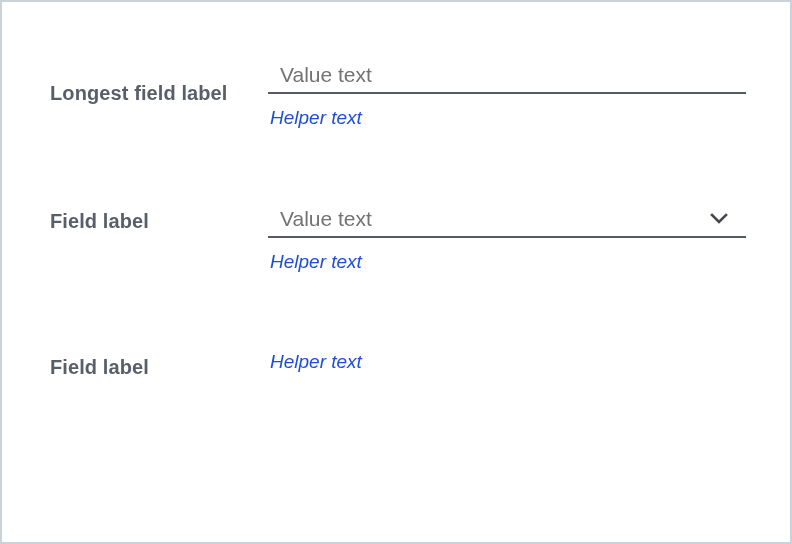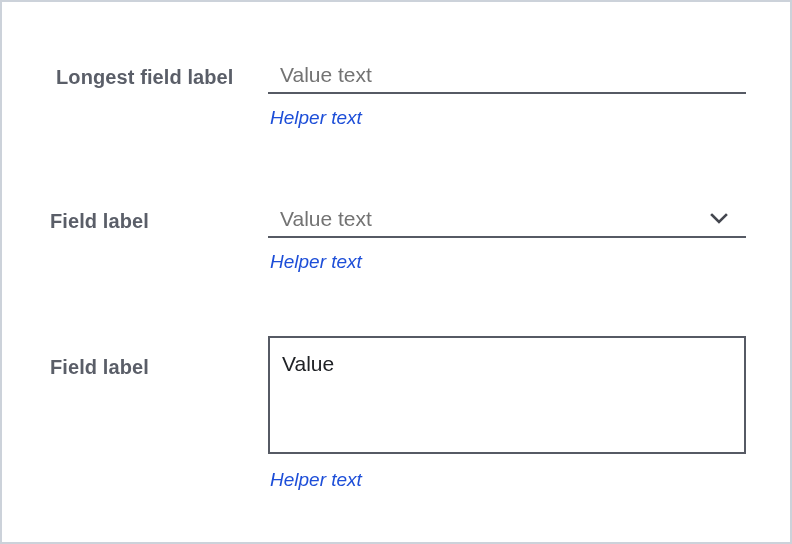--- a/index.html
+++ b/index.html
@@ -37,21 +37,21 @@
   .field-label {
     position: absolute;
     left: 48px;
     top: 0;
     font-size: 20px;
     font-weight: 600;
     color: #5a5e68;
     letter-spacing: 0.1px;
     white-space: nowrap;
   }
-  .row-1 .field-label { top: 10px; margin-left: 6px; }
+  .row-1 .field-label { top: 26px; }
   .row-2 .field-label { top: 10px; }
   .row-3 .field-label { top: 20px; }
 
   .control-col {
     position: absolute;
     left: 266px;
     top: 0;
     width: 478px;
   }
 
@@ -137,20 +137,17 @@
           </svg>
         </span>
       </div>
       <div class="helper-text">Helper text</div>
     </div>
   </div>
 
   <div class="form-row row-3">
     <div class="field-label">Field label</div>
     <div class="control-col">
-      <div class="textarea-box">
-        <div class="textarea-value">Value</div>
-      </div>
       <div class="helper-text">Helper text</div>
     </div>
   </div>
 
 </div>
 
 </body></html>

